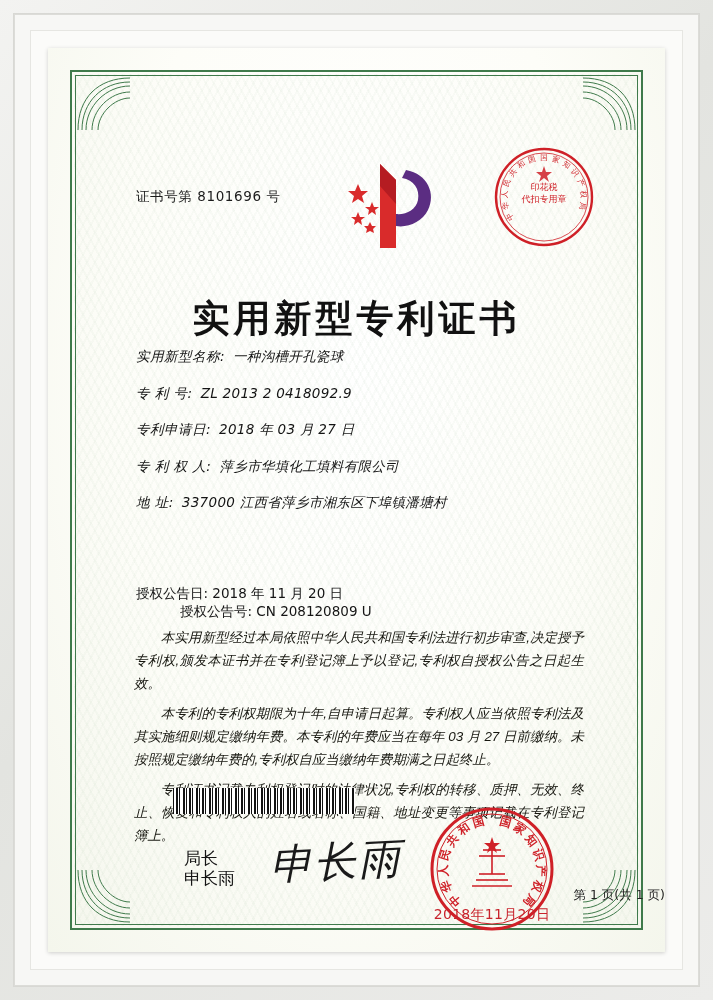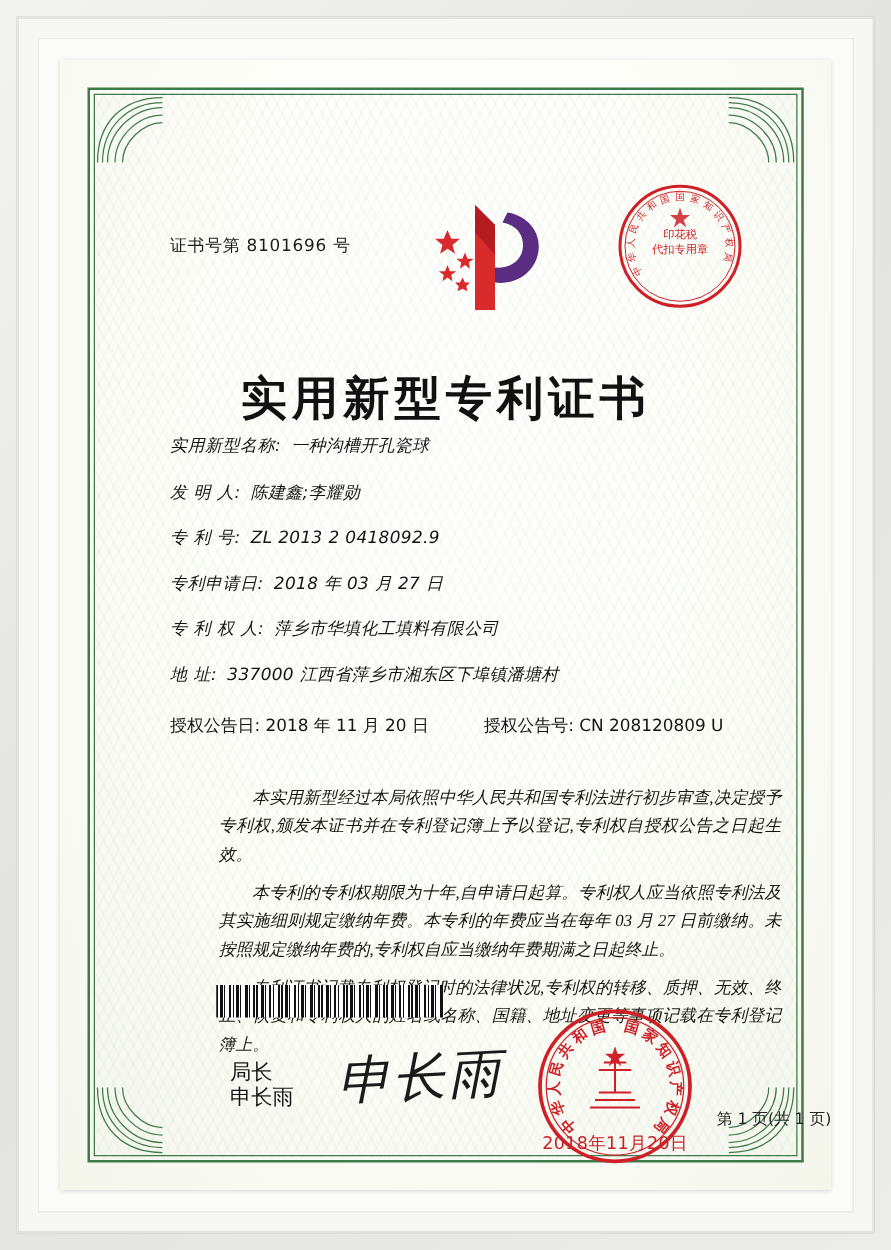--- a/index.html
+++ b/index.html
@@ -156,42 +156,42 @@
     letter-spacing: .5px;
   }
   .field-value {
     margin-left: 8px;
     letter-spacing: .3px;
   }
 
   .pub-row {
     position: absolute;
     left: 88px;
-    top: 524px;
+    top: 537px;
     width: 460px;
     display: flex;
     font-size: 13.5px;
     color: #141414;
     font-family: "DejaVu Sans", sans-serif;
+    flex-direction: column;
   }
   .pub-row .col2 { margin-left: 44px; }
 
   
   .body-text {
     position: absolute;
     left: 86px;
     top: 578px;
     width: 450px;
     font-size: 13.4px;
     line-height: 23px;
     color: #16160f;
-    font-family: Liberation Serif, serif;
+    font-family: Liberation Sans, sans-serif;
     font-style: italic;
     text-align: justify;
-    margin-left: 41px;
   }
   .body-text p { margin: 0 0 7px 0; text-indent: 2em; }
 
   
   .barcode {
     position: absolute;
     left: 125px;
     top: 740px;
     width: 182px;
     height: 26px;
@@ -361,24 +361,20 @@
       </div>
 
       <div class="title">实用新型专利证书</div>
 
       <div class="fields">
         <div class="field-row">
           <span class="field-label">实用新型名称:</span>
           <span class="field-value">一种沟槽开孔瓷球</span>
         </div>
         <div class="field-row">
-          <span class="field-label">发 明 人:</span>
-          <span class="field-value">陈建鑫;李耀勋</span>
-        </div>
-        <div class="field-row">
           <span class="field-label">专 利 号:</span>
           <span class="field-value">ZL 2013 2 0418092.9</span>
         </div>
         <div class="field-row">
           <span class="field-label">专利申请日:</span>
           <span class="field-value">2018 年 03 月 27 日</span>
         </div>
         <div class="field-row">
           <span class="field-label">专 利 权 人:</span>
           <span class="field-value">萍乡市华填化工填料有限公司</span>

